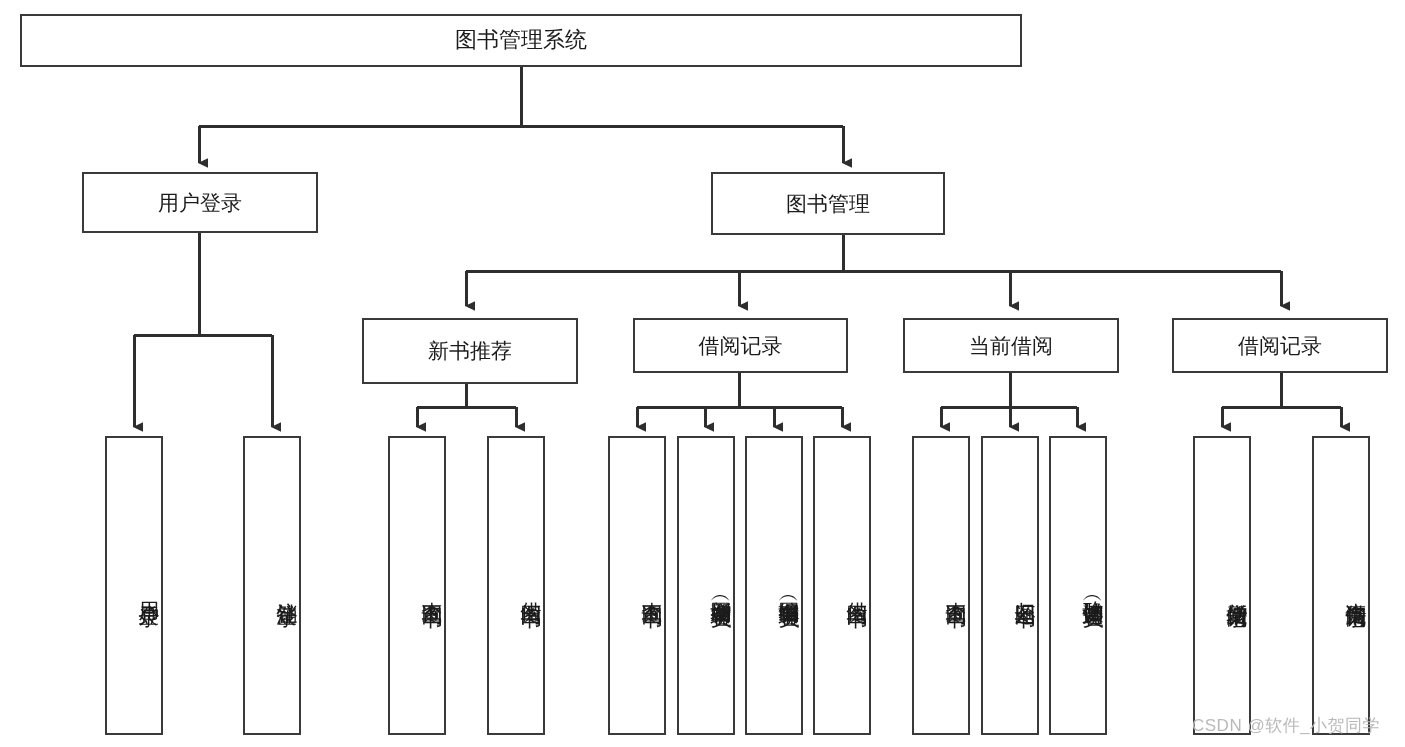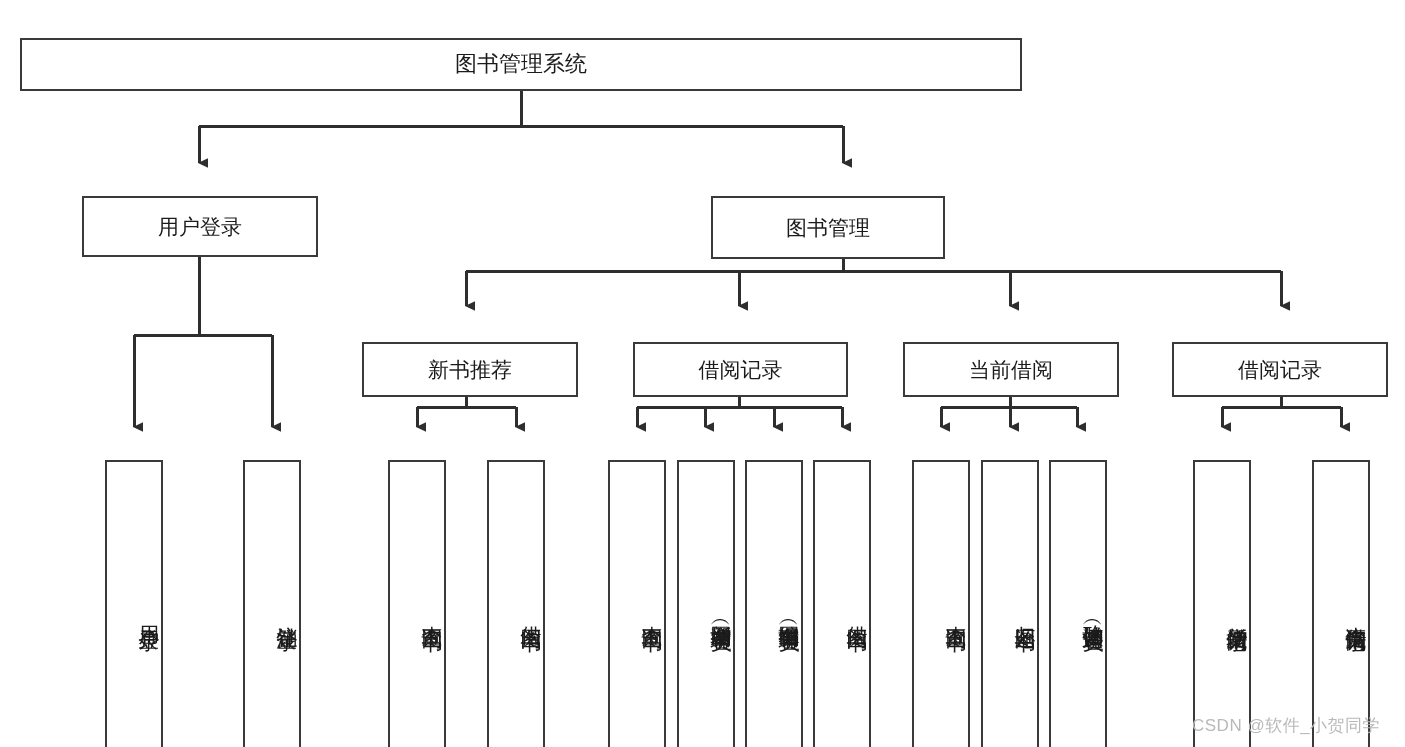--- a/index.html
+++ b/index.html
@@ -28,21 +28,20 @@
   .node {
     position: absolute;
     box-sizing: border-box;
     background: #ffffff;
     border: 2px solid #3a3a3a;
     display: flex;
     align-items: center;
     justify-content: center;
     color: #1b1b1b;
     line-height: 1.12;
-    margin-top: 24px;
   }
   .node .lbl {
     display: block;
     text-align: center;
     white-space: pre-line;
   }
   .node.h { 
     font-size: 21px;
   }
   .node.root {
@@ -134,21 +133,21 @@
   </div>
 
   <div class="node h" style="left:82px; top:172px; width:236px; height:61px;">
     <span class="lbl">用户登录</span>
   </div>
 
   <div class="node h" style="left:711px; top:172px; width:234px; height:63px;">
     <span class="lbl">图书管理</span>
   </div>
 
-  <div class="node h" style="left:362px; top:318px; width:216px; height:55px;">
+  <div class="node h" style="left:362px; top:318px; width:216px; height:66px;">
     <span class="lbl">新书推荐</span>
   </div>
 
   <div class="node h" style="left:633px; top:318px; width:215px; height:55px;">
     <span class="lbl">借阅记录</span>
   </div>
 
   <div class="node h" style="left:903px; top:318px; width:216px; height:55px;">
     <span class="lbl">当前借阅</span>
   </div>

